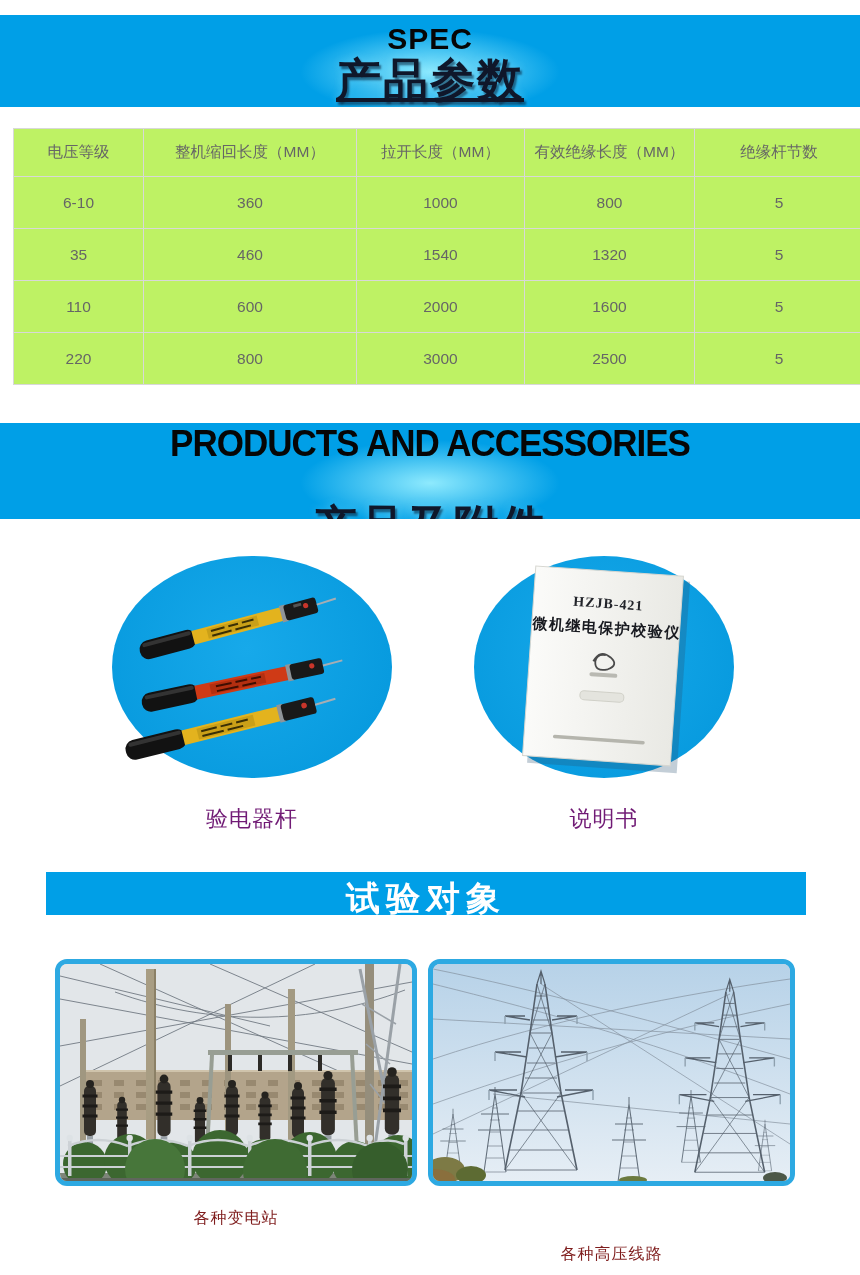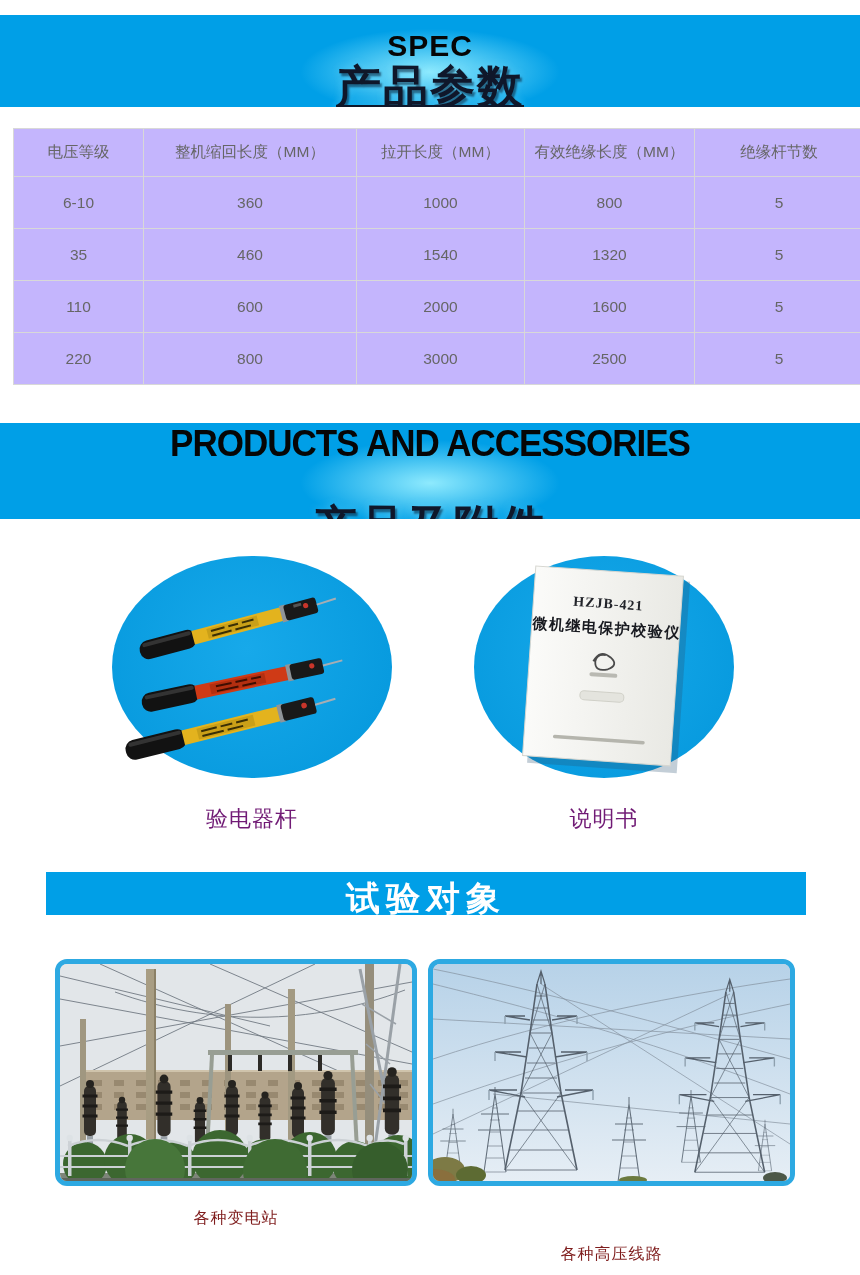--- a/index.html
+++ b/index.html
@@ -6,31 +6,31 @@
   body{width:860px;font-family:"Liberation Sans",sans-serif;position:relative;}
 
   
   .banner{position:relative;width:860px;background:#009fe7;text-align:center;overflow:hidden;}
   .banner .glow{position:absolute;left:50%;top:62%;transform:translate(-50%,-50%);
     width:360px;height:120px;border-radius:50%;
     background:radial-gradient(ellipse closest-side,rgba(150,238,255,.95),rgba(150,238,255,0) 72%);}
   .banner-en{position:relative;display:block;font-weight:900;color:#060606;letter-spacing:0px;line-height:1.05;}
   .banner-zh{position:relative;display:block;font-weight:900;color:#0f172a;letter-spacing:2px;line-height:1.1;
     text-shadow:2px 3px 2px rgba(3,28,52,.55),0 0 8px rgba(110,220,255,.45);text-decoration:underline;}
-  #spec-banner{margin-top:15px;height:92px;padding-top:15px;box-sizing:border-box;}
+  #spec-banner{margin-top:15px;height:92px;padding-top:8px;box-sizing:border-box;}
   #spec-banner .banner-en{font-size:30px;letter-spacing:1px;}
   #spec-banner .banner-zh{font-size:45px;}
   #acc-banner{margin-top:38px;height:96px;padding-top:2px;box-sizing:border-box;}
   #acc-banner .banner-en{font-size:35px;letter-spacing:-1px;transform:scaleY(1.08);}
   #acc-banner .banner-zh{font-size:45px;margin-top:40px;}
 
   
   .spec-table{margin:21px 0 0 13px;width:835px;border-collapse:collapse;table-layout:fixed;}
   .spec-table th,.spec-table td{border:1px solid #d8d8d8;color:#666;font-weight:400;
-    text-align:center;font-size:15.5px;background:#c4b5fd;}
+    text-align:center;font-size:15.5px;background:#bef264;}
   .spec-table th{height:45px;}
   .spec-table td{height:49px;}
   .c1{width:127px}.c2{width:210px}.c3{width:165px}.c4{width:167px}.c5{width:166px}
 
   
   .figs{display:flex;align-items:flex-start;padding-left:112px;margin-top:37px;}
   .fig{display:flex;flex-direction:column;align-items:center;}
   .fig + .fig{margin-left:82px;}
   .disc{border-radius:50%;background:radial-gradient(circle at 48% 42%,#17a9ea,#089bdf 75%);}
   .disc-l{width:280px;height:222px;}

